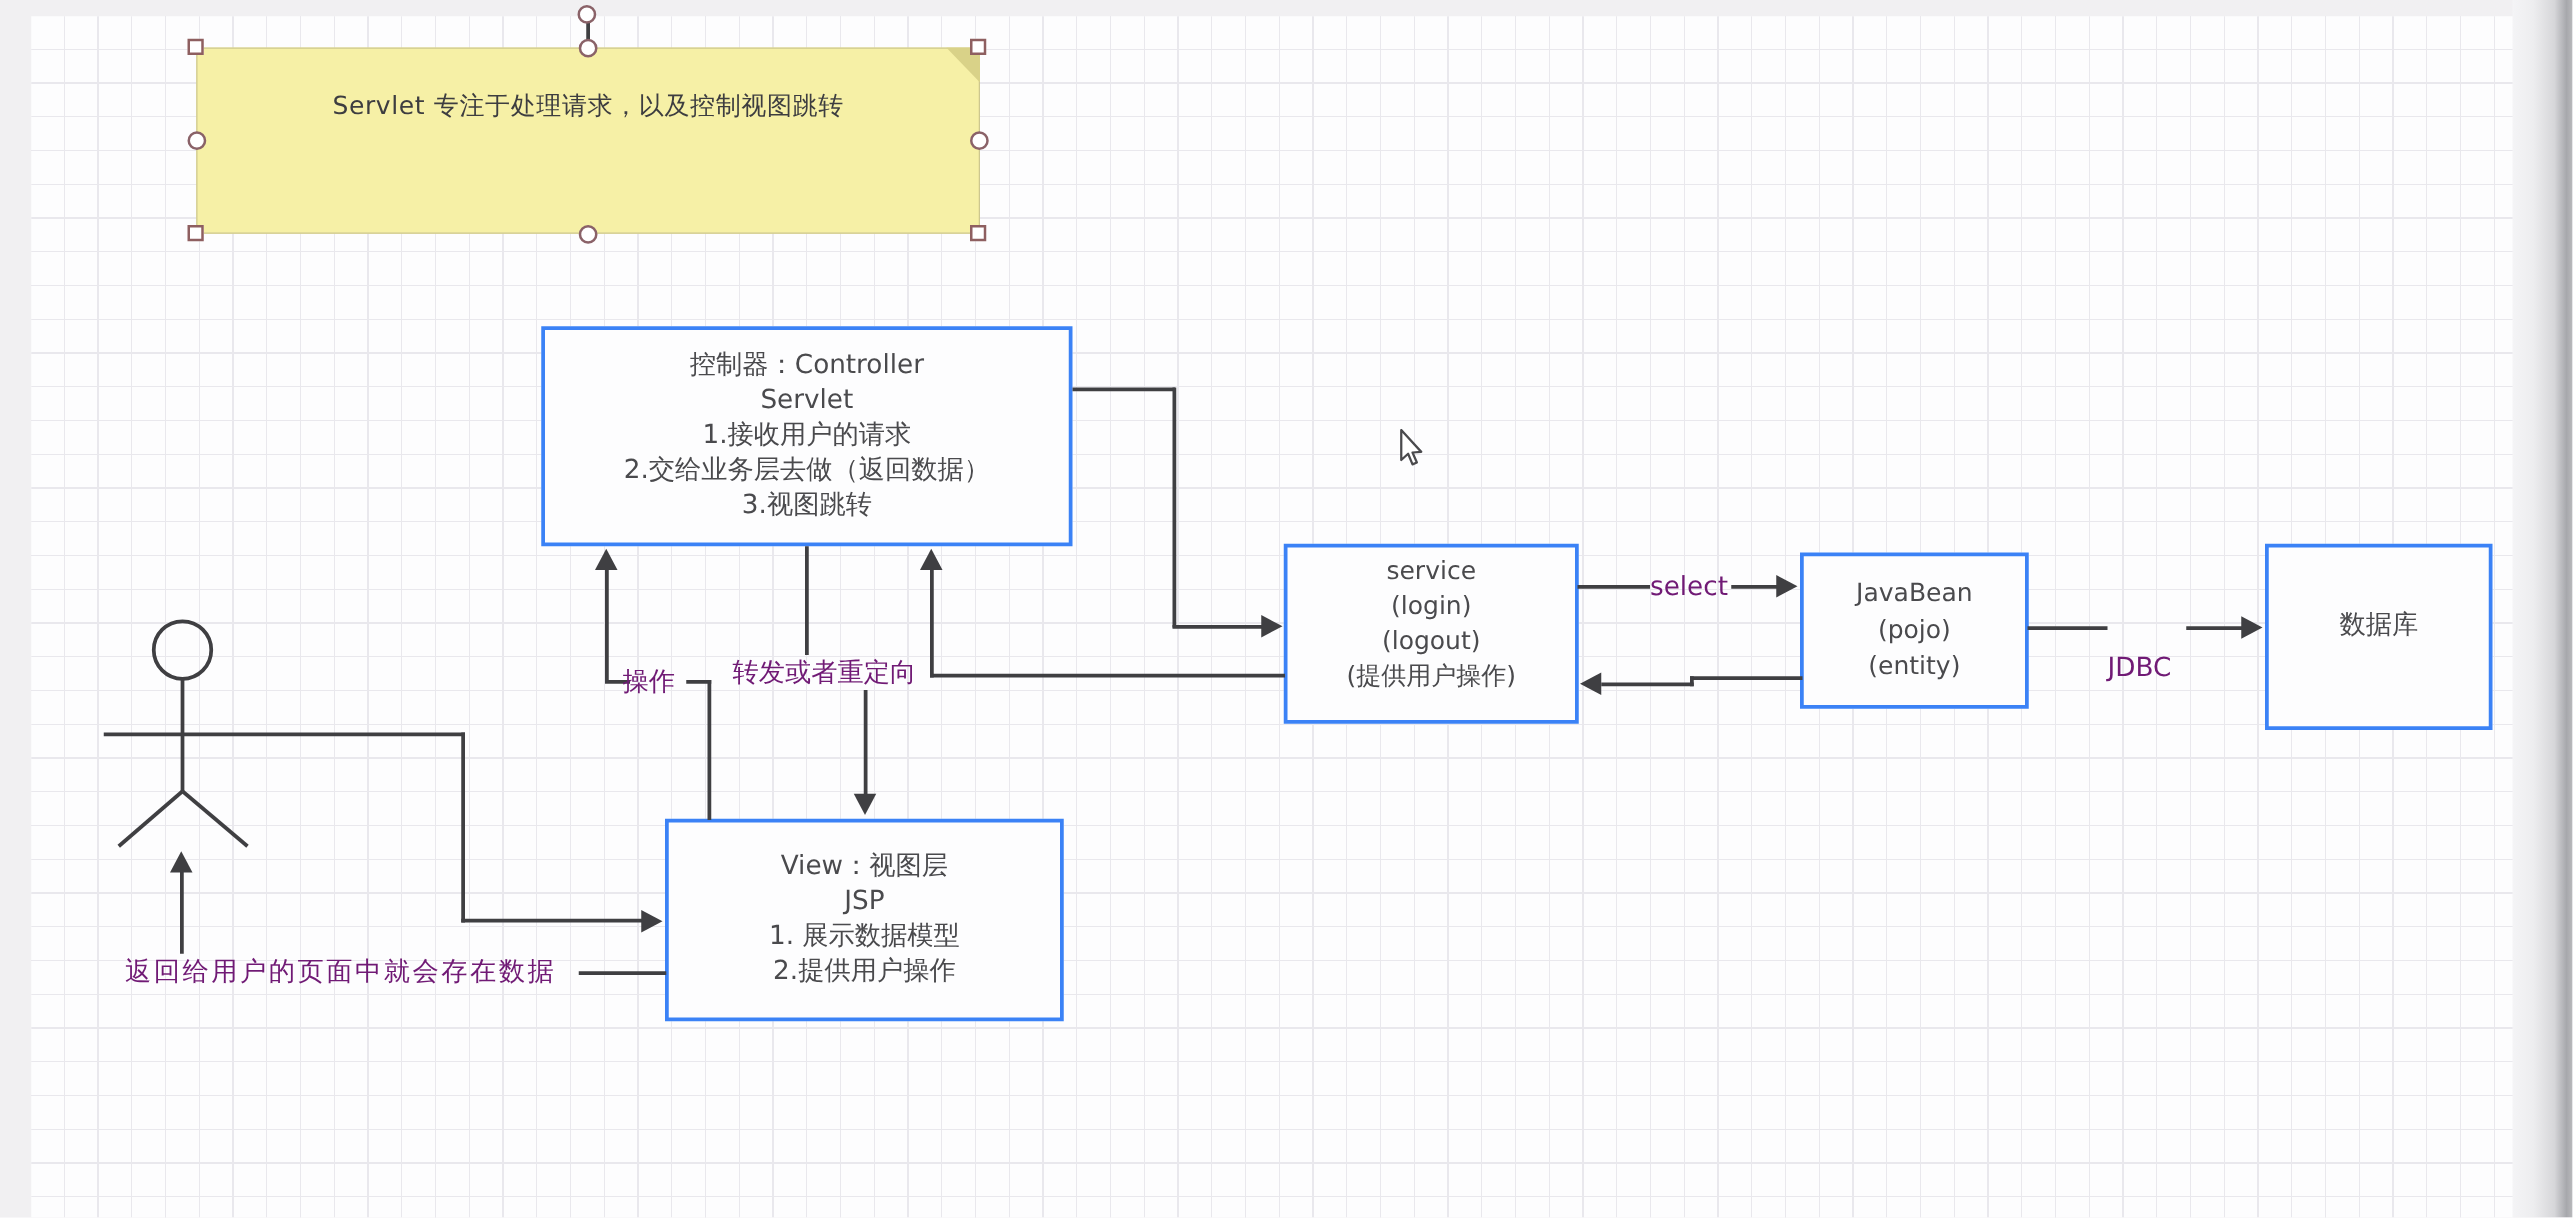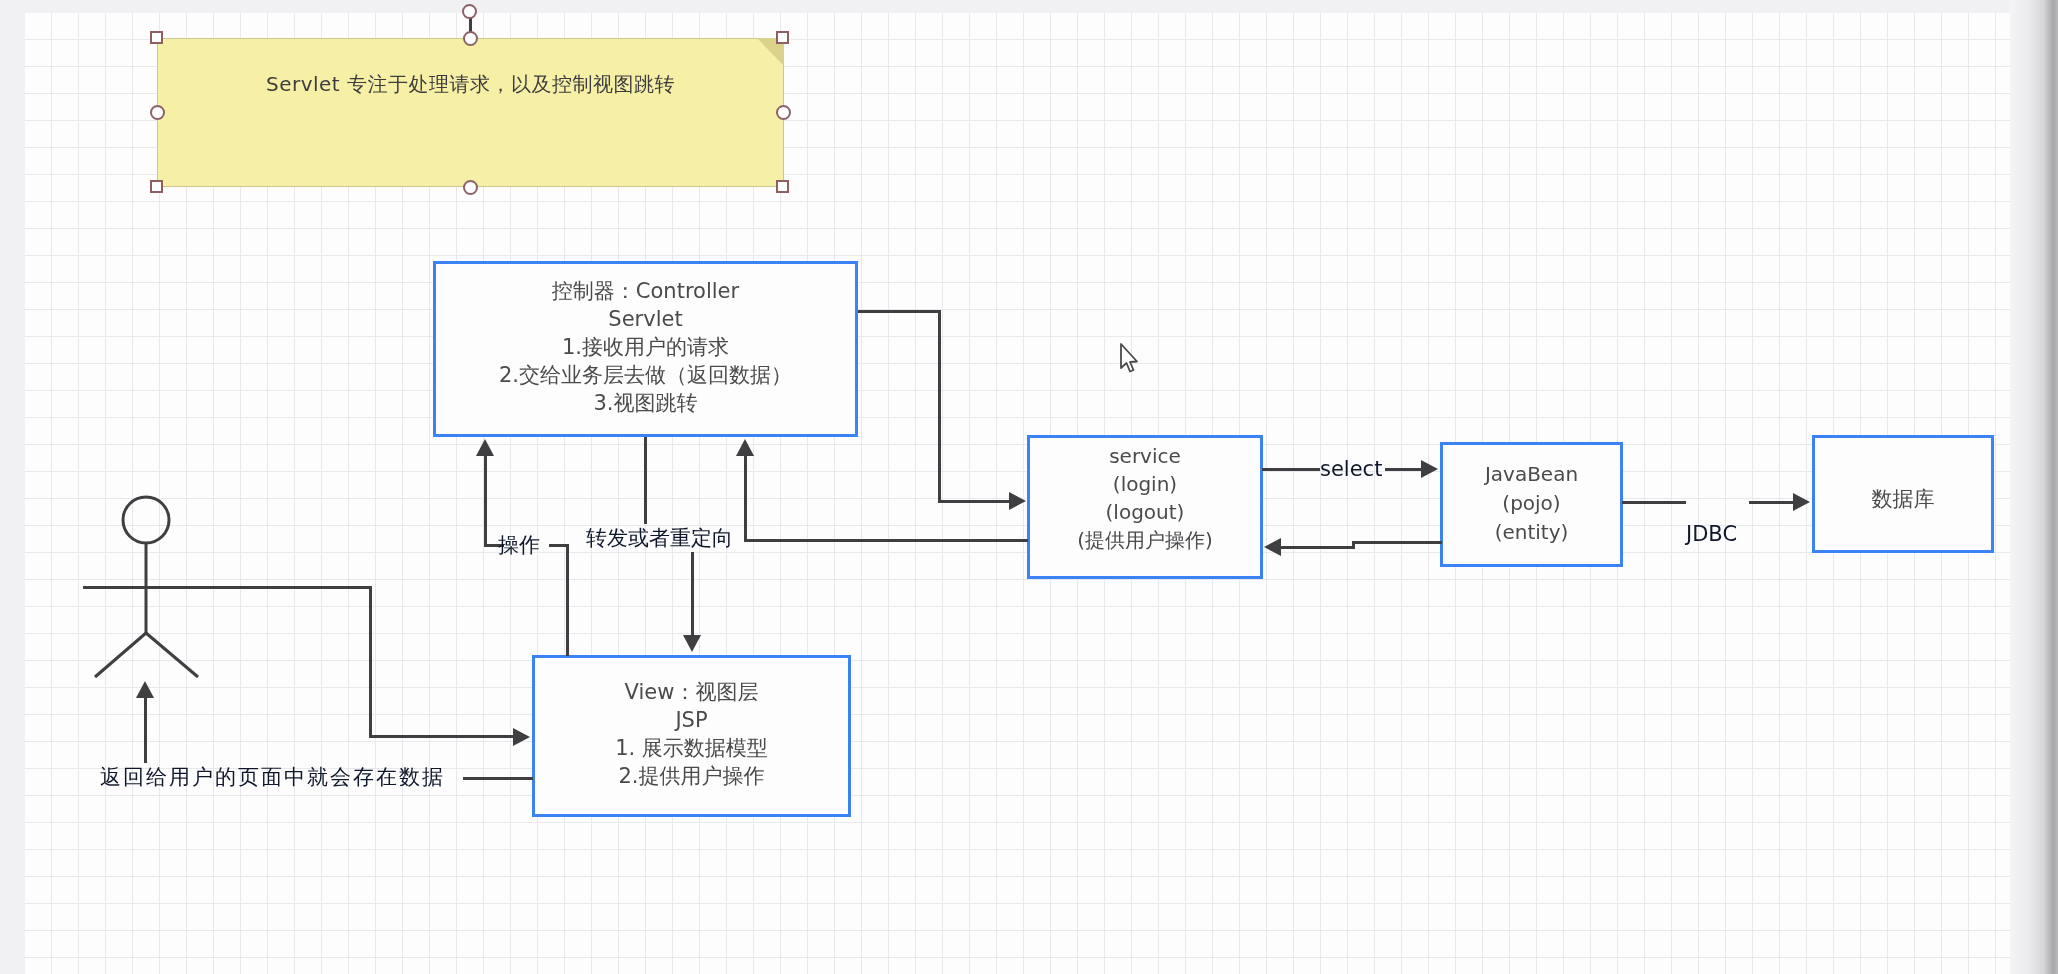--- a/index.html
+++ b/index.html
@@ -42,36 +42,36 @@
 
   
   .dbox {
     position:absolute; background:#fdfdfe; border:3px solid #3b82f6;
     color:#4a4a4d; text-align:center;
   }
   .dbox div { white-space:nowrap; }
   .b-controller { left:433px; top:261px; width:425px; height:176px; font-size:21px; line-height:28px; padding-top:13px; }
   .b-service    { left:1027px; top:435px; width:236px; height:144px; font-size:20px; line-height:28px; padding-top:4px; }
   .b-javabean   { left:1440px; top:442px; width:183px; height:125px; font-size:20px; line-height:29px; padding-top:15px; }
-  .b-database   { left:1812px; top:435px; width:182px; height:118px; font-size:21px; line-height:28px; padding-top:47px; }
+  .b-database   { left:1812px; top:435px; width:182px; height:149px; font-size:21px; line-height:28px; padding-top:47px; }
   .b-view       { left:532px; top:655px; width:319px; height:162px; font-size:21px; line-height:28px; padding-top:20px; }
 
   
   .hline, .vline { position:absolute; background:#3f3f42; }
   .hline { height:3px; }
   .vline { width:3px; }
 
   .arr { position:absolute; width:0; height:0; }
   .arr-r { border-top:9px solid transparent; border-bottom:9px solid transparent; border-left:17px solid #3f3f42; }
   .arr-l { border-top:9px solid transparent; border-bottom:9px solid transparent; border-right:17px solid #3f3f42; }
   .arr-u { border-left:9px solid transparent; border-right:9px solid transparent; border-bottom:17px solid #3f3f42; }
   .arr-d { border-left:9px solid transparent; border-right:9px solid transparent; border-top:17px solid #3f3f42; }
 
   .elabel {
-    position:absolute; color:#0f172a; font-size:21px; white-space:nowrap; text-align:center;
+    position:absolute; color:#701a75; font-size:21px; white-space:nowrap; text-align:center;
   }
 </style>
 </head>
 <body>
 
 <div class="canvas"></div>
 <div class="edge-right"></div>
 
 <div class="note">
   <div>Servlet 专注于处理请求，以及控制视图跳转</div>

